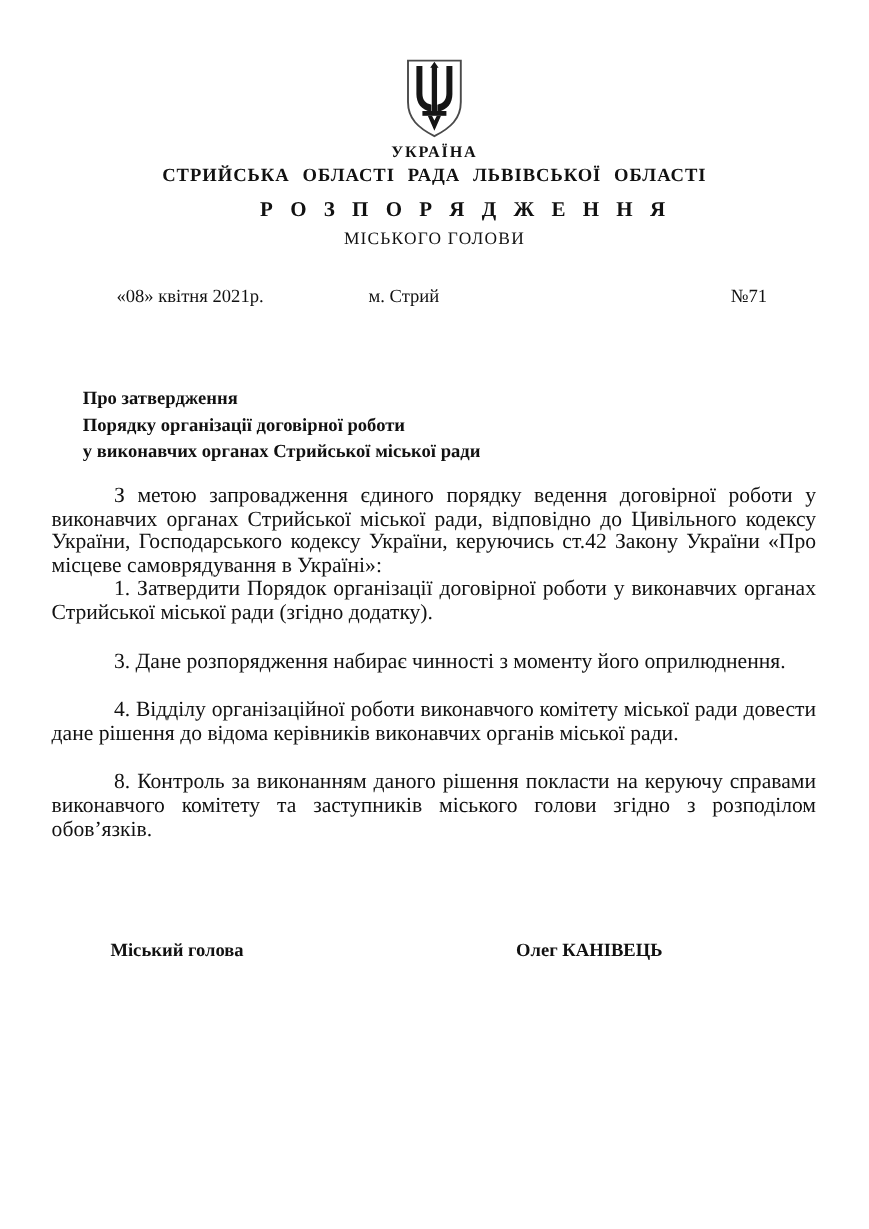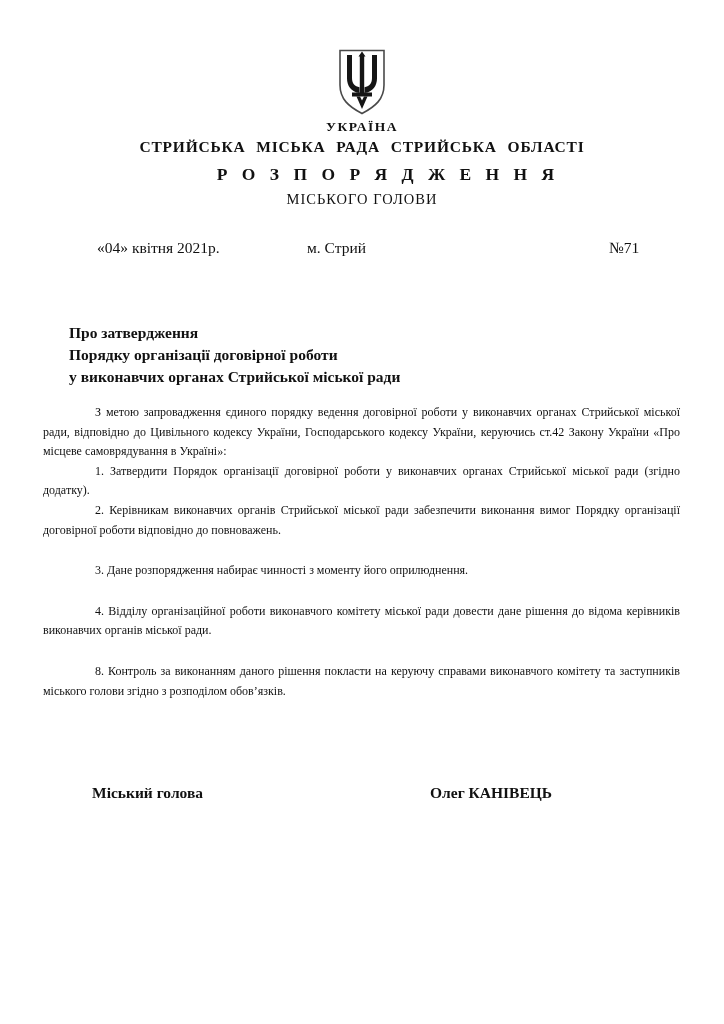--- a/index.html
+++ b/index.html
@@ -81,21 +81,21 @@
     white-space: nowrap;
     margin-left: 26px;
   }
 
   
   .body {
     position: absolute;
     top: 403px;
     left: 43px;
     width: 637px;
-    font-size: 12px;
+    font-size: 18px;
     line-height: 19.6px;
     text-align: justify;
   }
   .body p {
     margin: 0;
     text-indent: 52px;
   }
   .body p.gap { margin-top: 21px; }
 
   
@@ -123,41 +123,40 @@
         <g fill="#151515">
           <path d="M10,7 H15 V30 C15,35.5 18,38.5 22.5,39.2 V45 C14,44 10,37.5 10,30.5 Z"></path>
           <path d="M40,7 H35 V30 C35,35.5 32,38.5 27.5,39.2 V45 C36,44 40,37.5 40,30.5 Z"></path>
           <path d="M25,3.5 L28.5,8.5 H27.2 V45 H22.8 V8.5 H21.5 Z"></path>
           <rect x="15" y="44.5" width="20" height="4"></rect>
           <path d="M19.5,48.5 H23 L25,52.5 L27,48.5 H30.5 L25,61 Z"></path>
         </g>
       </svg>
     </div>
     <div class="country">УКРАЇНА</div>
-    <div class="council">СТРИЙСЬКА МІСЬКА РАДА СТРИЙСЬКА ОБЛАСТІ</div>
+    <div class="council">СТРИЙСЬКА ОБЛАСТІ РАДА ЛЬВІВСЬКОЇ ОБЛАСТІ</div>
     <div class="doc-type">Р О З П О Р Я Д Ж Е Н Н Я</div>
     <div class="doc-subtype">МІСЬКОГО ГОЛОВИ</div>
   </div>
 
   <div class="meta-row">
-    <span class="meta-date">«04» квітня 2021р.</span>
+    <span class="meta-date">«08» квітня 2021р.</span>
     <span class="meta-place">м. Стрий</span>
     <span class="meta-number">№71</span>
   </div>
 
   <div class="subject">
     <div>Про затвердження</div>
     <div>Порядку організації договірної роботи</div>
     <div>у виконавчих органах Стрийської  міської  ради</div>
   </div>
 
   <div class="body">
     <p class="intro">З метою запровадження єдиного порядку ведення договірної роботи у виконавчих органах Стрийської міської ради, відповідно до Цивільного кодексу України, Господарського кодексу України, керуючись ст.42  Закону України «Про місцеве самоврядування в Україні»:</p>
     <p class="item">1. Затвердити Порядок організації договірної роботи у виконавчих органах Стрийської  міської  ради  (згідно додатку).</p>
-    <p class="item">2. Керівникам виконавчих органів Стрийської міської ради забезпечити виконання вимог Порядку організації договірної роботи відповідно до повноважень.</p>
     <p class="item gap">3. Дане розпорядження набирає чинності з моменту його оприлюднення.</p>
     <p class="item gap">4. Відділу організаційної  роботи виконавчого комітету міської ради довести дане рішення до відома керівників виконавчих органів міської ради.</p>
     <p class="item gap">8. Контроль за виконанням даного рішення покласти на керуючу справами виконавчого комітету та заступників міського голови згідно з розподілом обов’язків.</p>
   </div>
 
   <div class="signature">
     <span class="sig-title">Міський голова</span>
     <span class="sig-name">Олег КАНІВЕЦЬ</span>
   </div>
 

